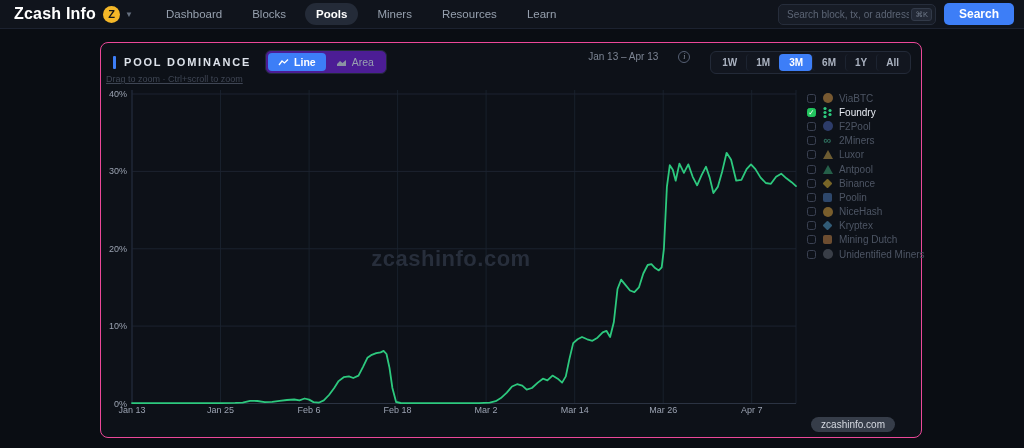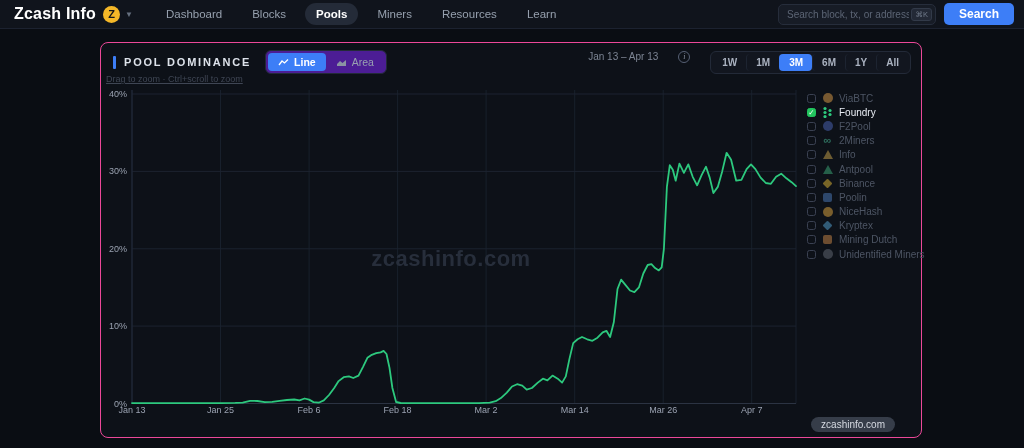--- a/index.html
+++ b/index.html
@@ -210,21 +210,21 @@
         <span class="licon">
           <span class="shape-glyph" style="color: rgb(47, 212, 160);">∞</span>
         </span>
         <span class="legend-label">2Miners</span>
       </div>
       <div class="legend-item dim">
         <span class="cbx"></span>
         <span class="licon">
           <span class="shape-triangle" style="color: rgb(216, 166, 46);"></span>
         </span>
-        <span class="legend-label">Info</span>
+        <span class="legend-label">Luxor</span>
       </div>
       <div class="legend-item dim">
         <span class="cbx"></span>
         <span class="licon">
           <span class="shape-triangle" style="color: rgb(34, 181, 115);"></span>
         </span>
         <span class="legend-label">Antpool</span>
       </div>
       <div class="legend-item dim">
         <span class="cbx"></span>

